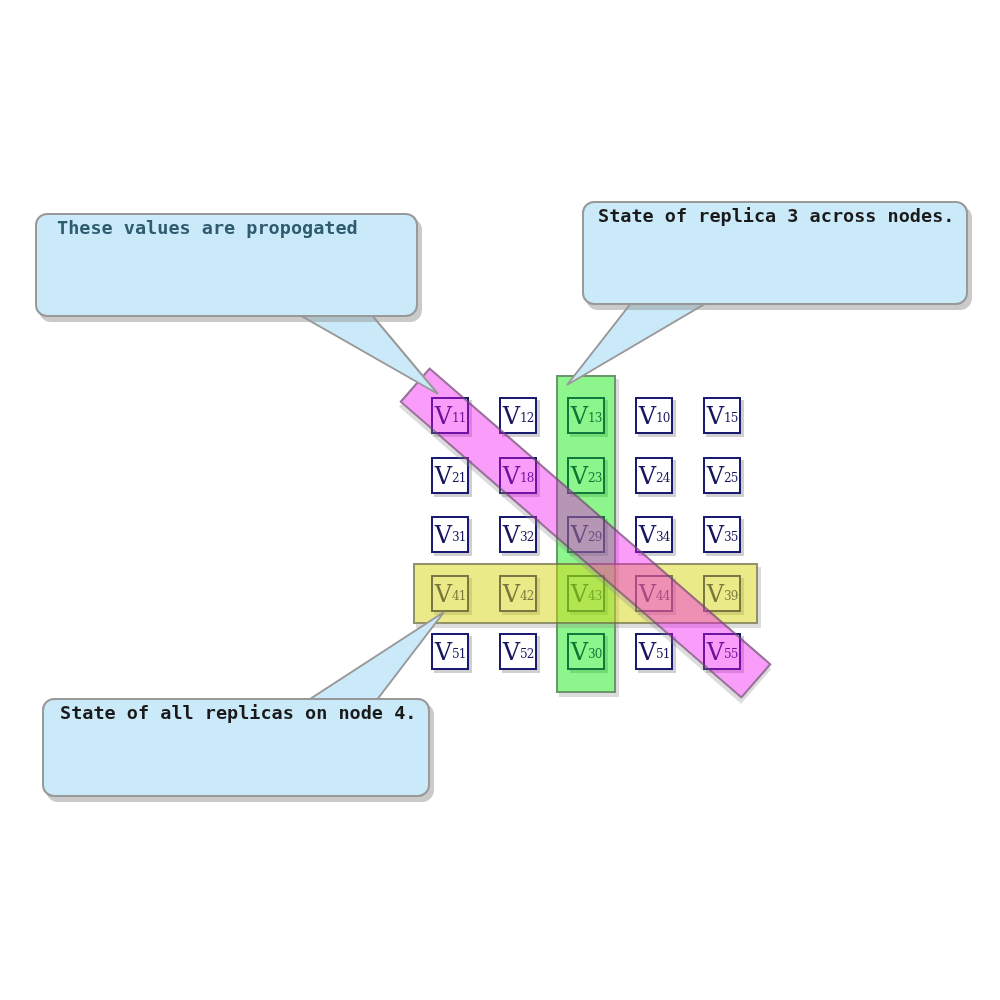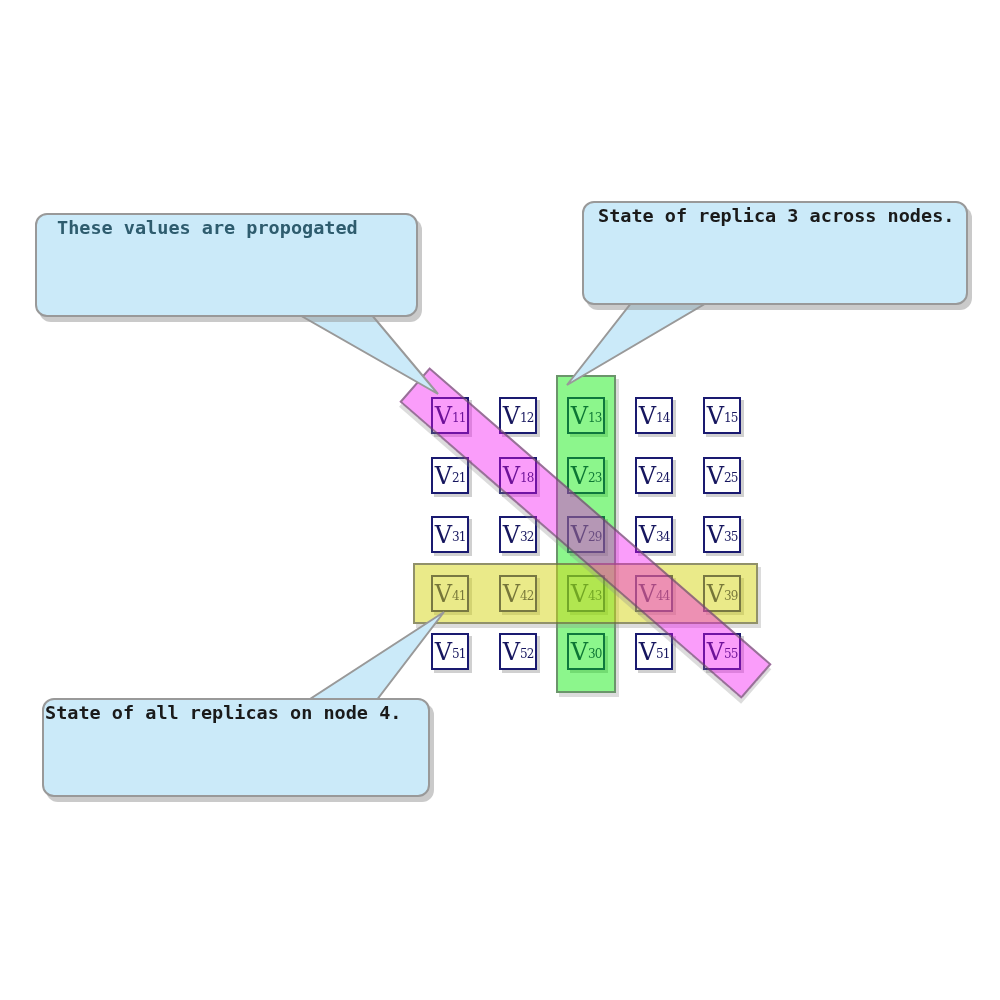--- a/index.html
+++ b/index.html
@@ -61,21 +61,21 @@
       <div class="cell" style="left: 499px; top: 397px;">
         <span class="base">V</span>
         <span class="sub">12</span>
       </div>
       <div class="cell" style="left: 567px; top: 397px;">
         <span class="base">V</span>
         <span class="sub">13</span>
       </div>
       <div class="cell" style="left: 635px; top: 397px;">
         <span class="base">V</span>
-        <span class="sub">14</span>
+        <span class="sub">10</span>
       </div>
       <div class="cell" style="left: 703px; top: 397px;">
         <span class="base">V</span>
         <span class="sub">15</span>
       </div>
       <div class="cell" style="left: 431px; top: 457px;">
         <span class="base">V</span>
         <span class="sub">21</span>
       </div>
       <div class="cell" style="left: 499px; top: 457px;">
@@ -168,16 +168,16 @@
 
   <div class="callout" style="left:35px; top:213px; width:383px; height:104px;">
     <div class="callout-text" style="color: rgb(46, 92, 110);"><div>These values are propogated</div></div>
   </div>
 
   <div class="callout" style="left:582px; top:201px; width:386px; height:104px;">
     <div class="callout-text" style="padding-left: 14px; color: rgb(26, 26, 26);"><div>State of replica 3 across nodes.</div></div>
   </div>
 
   <div class="callout" style="left:42px; top:698px; width:388px; height:99px;">
-    <div class="callout-text" style="padding-left: 1px; color: rgb(26, 26, 26);"><div>State of all replicas on node 4.</div></div>
+    <div class="callout-text" style="padding-left: 16px; color: rgb(26, 26, 26);"><div>State of all replicas on node 4.</div></div>
   </div>
 
 </div>
 
 </body></html>

